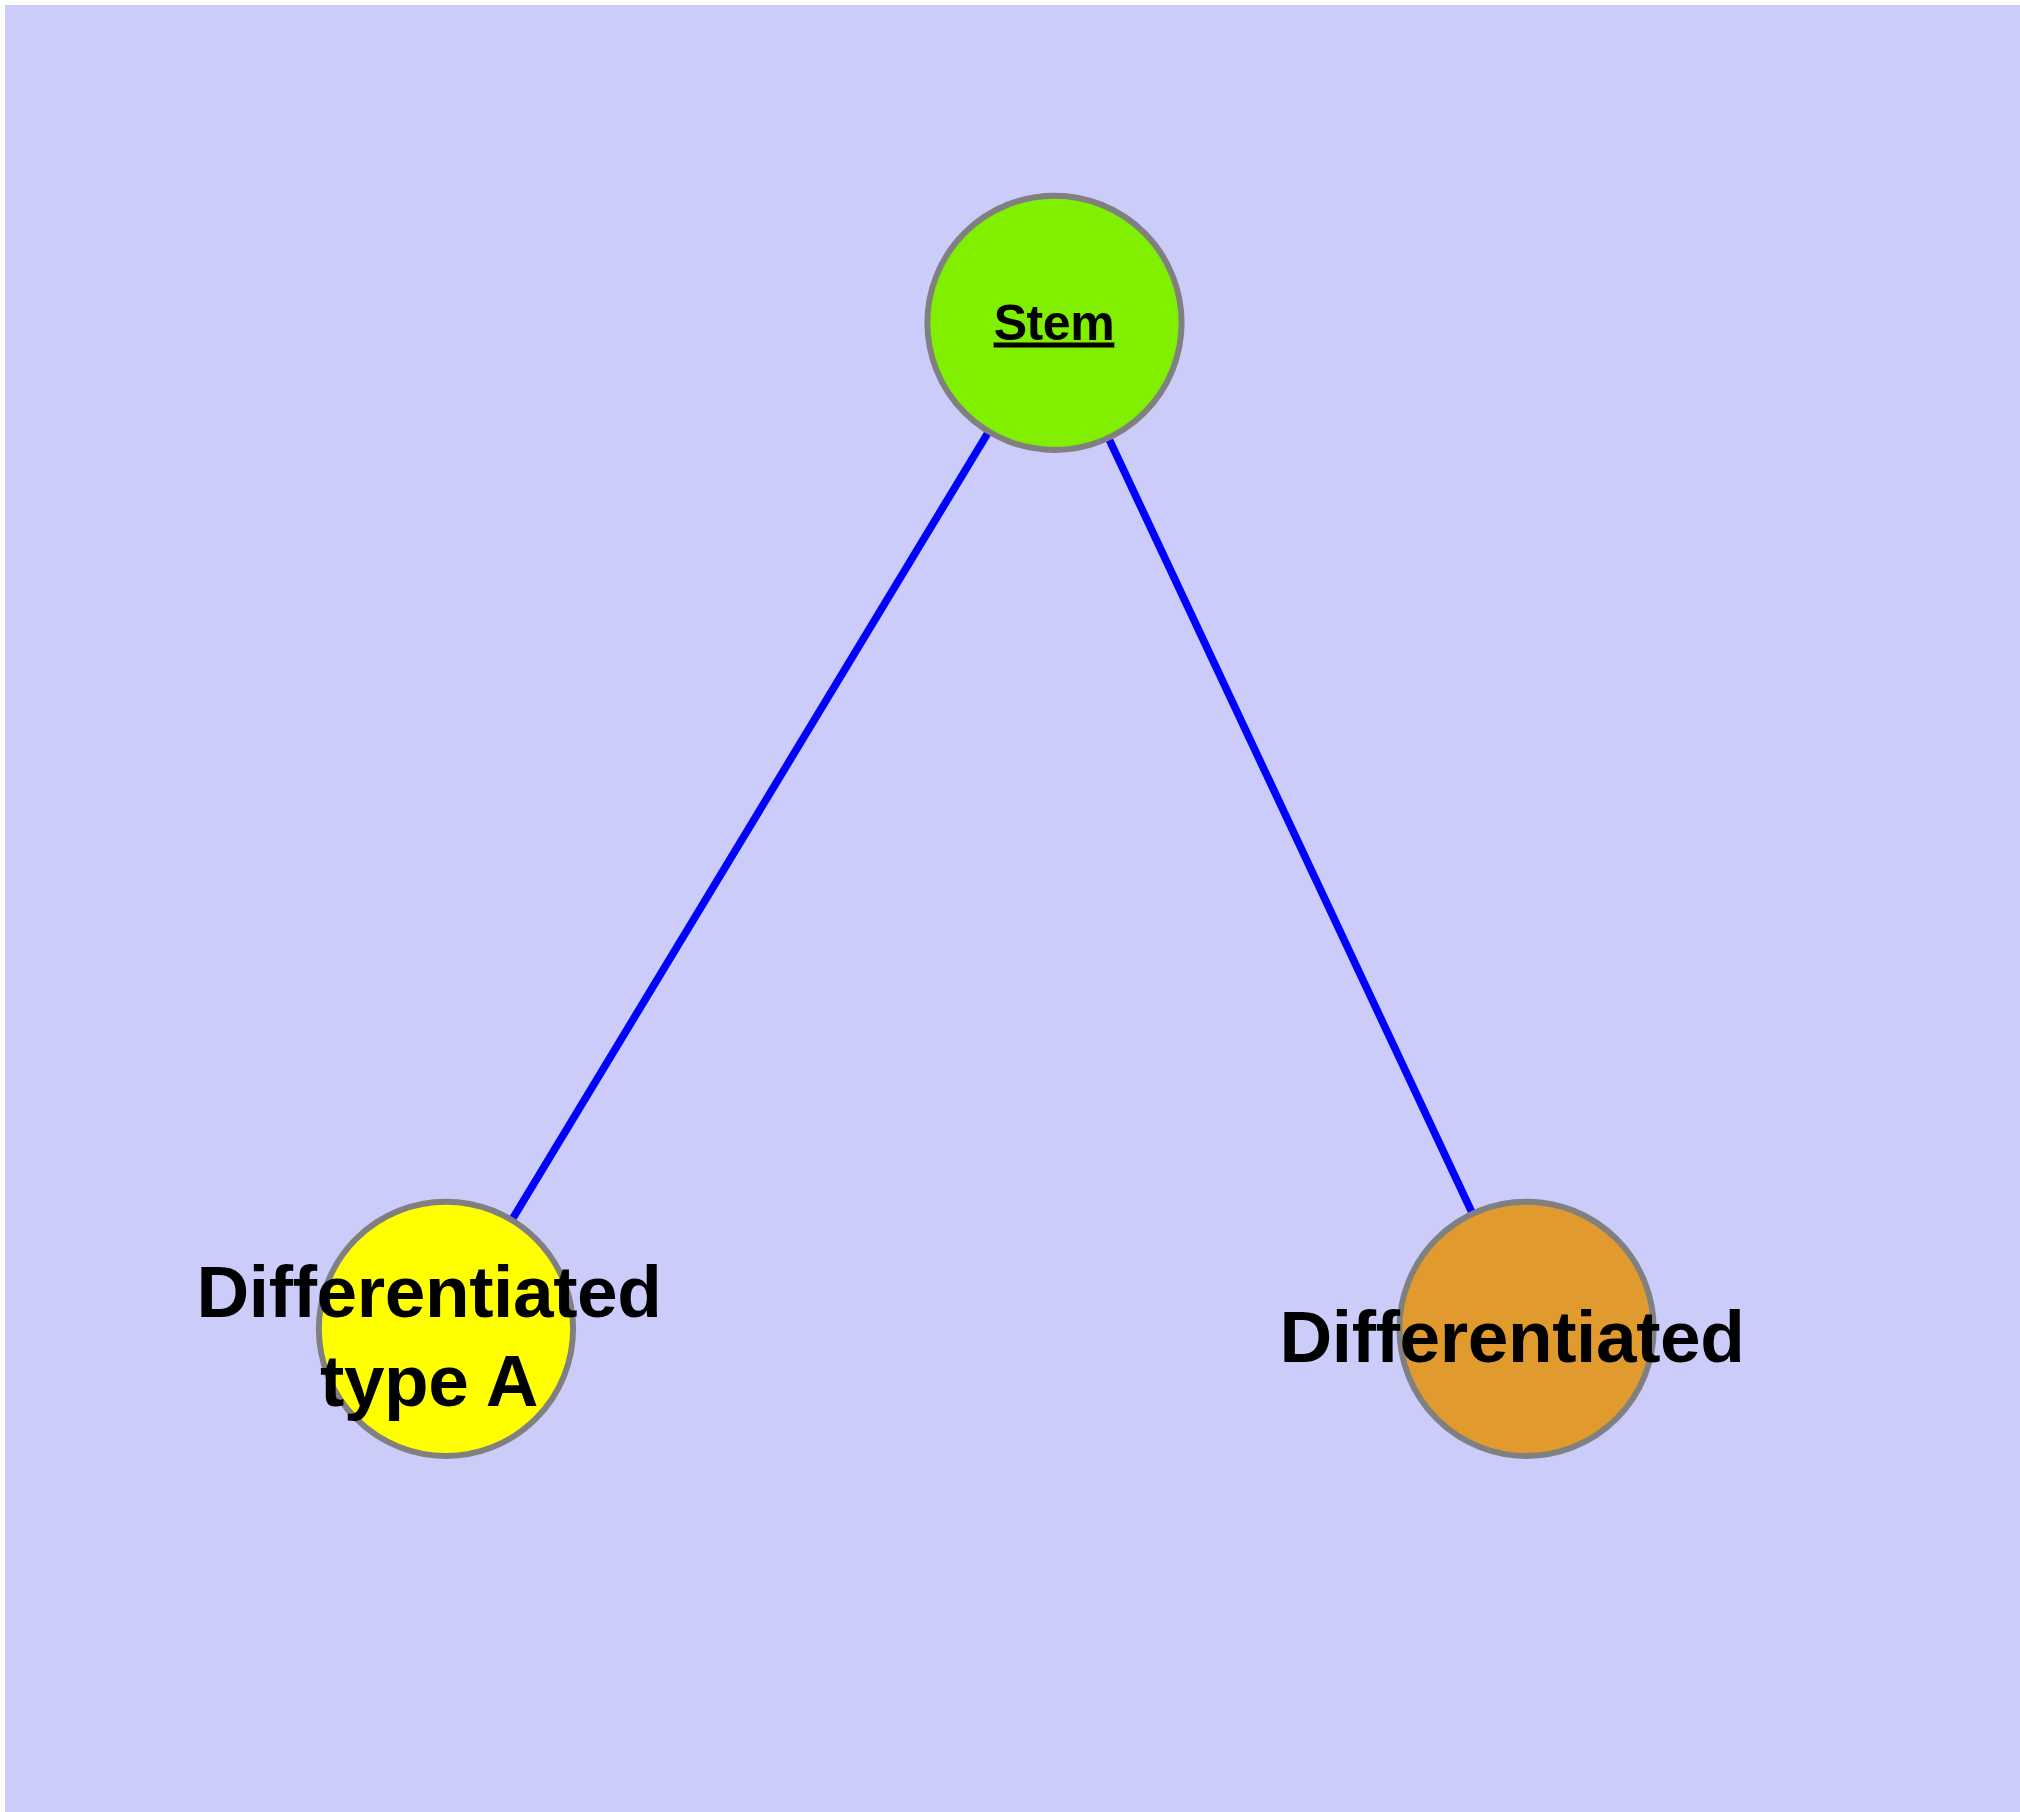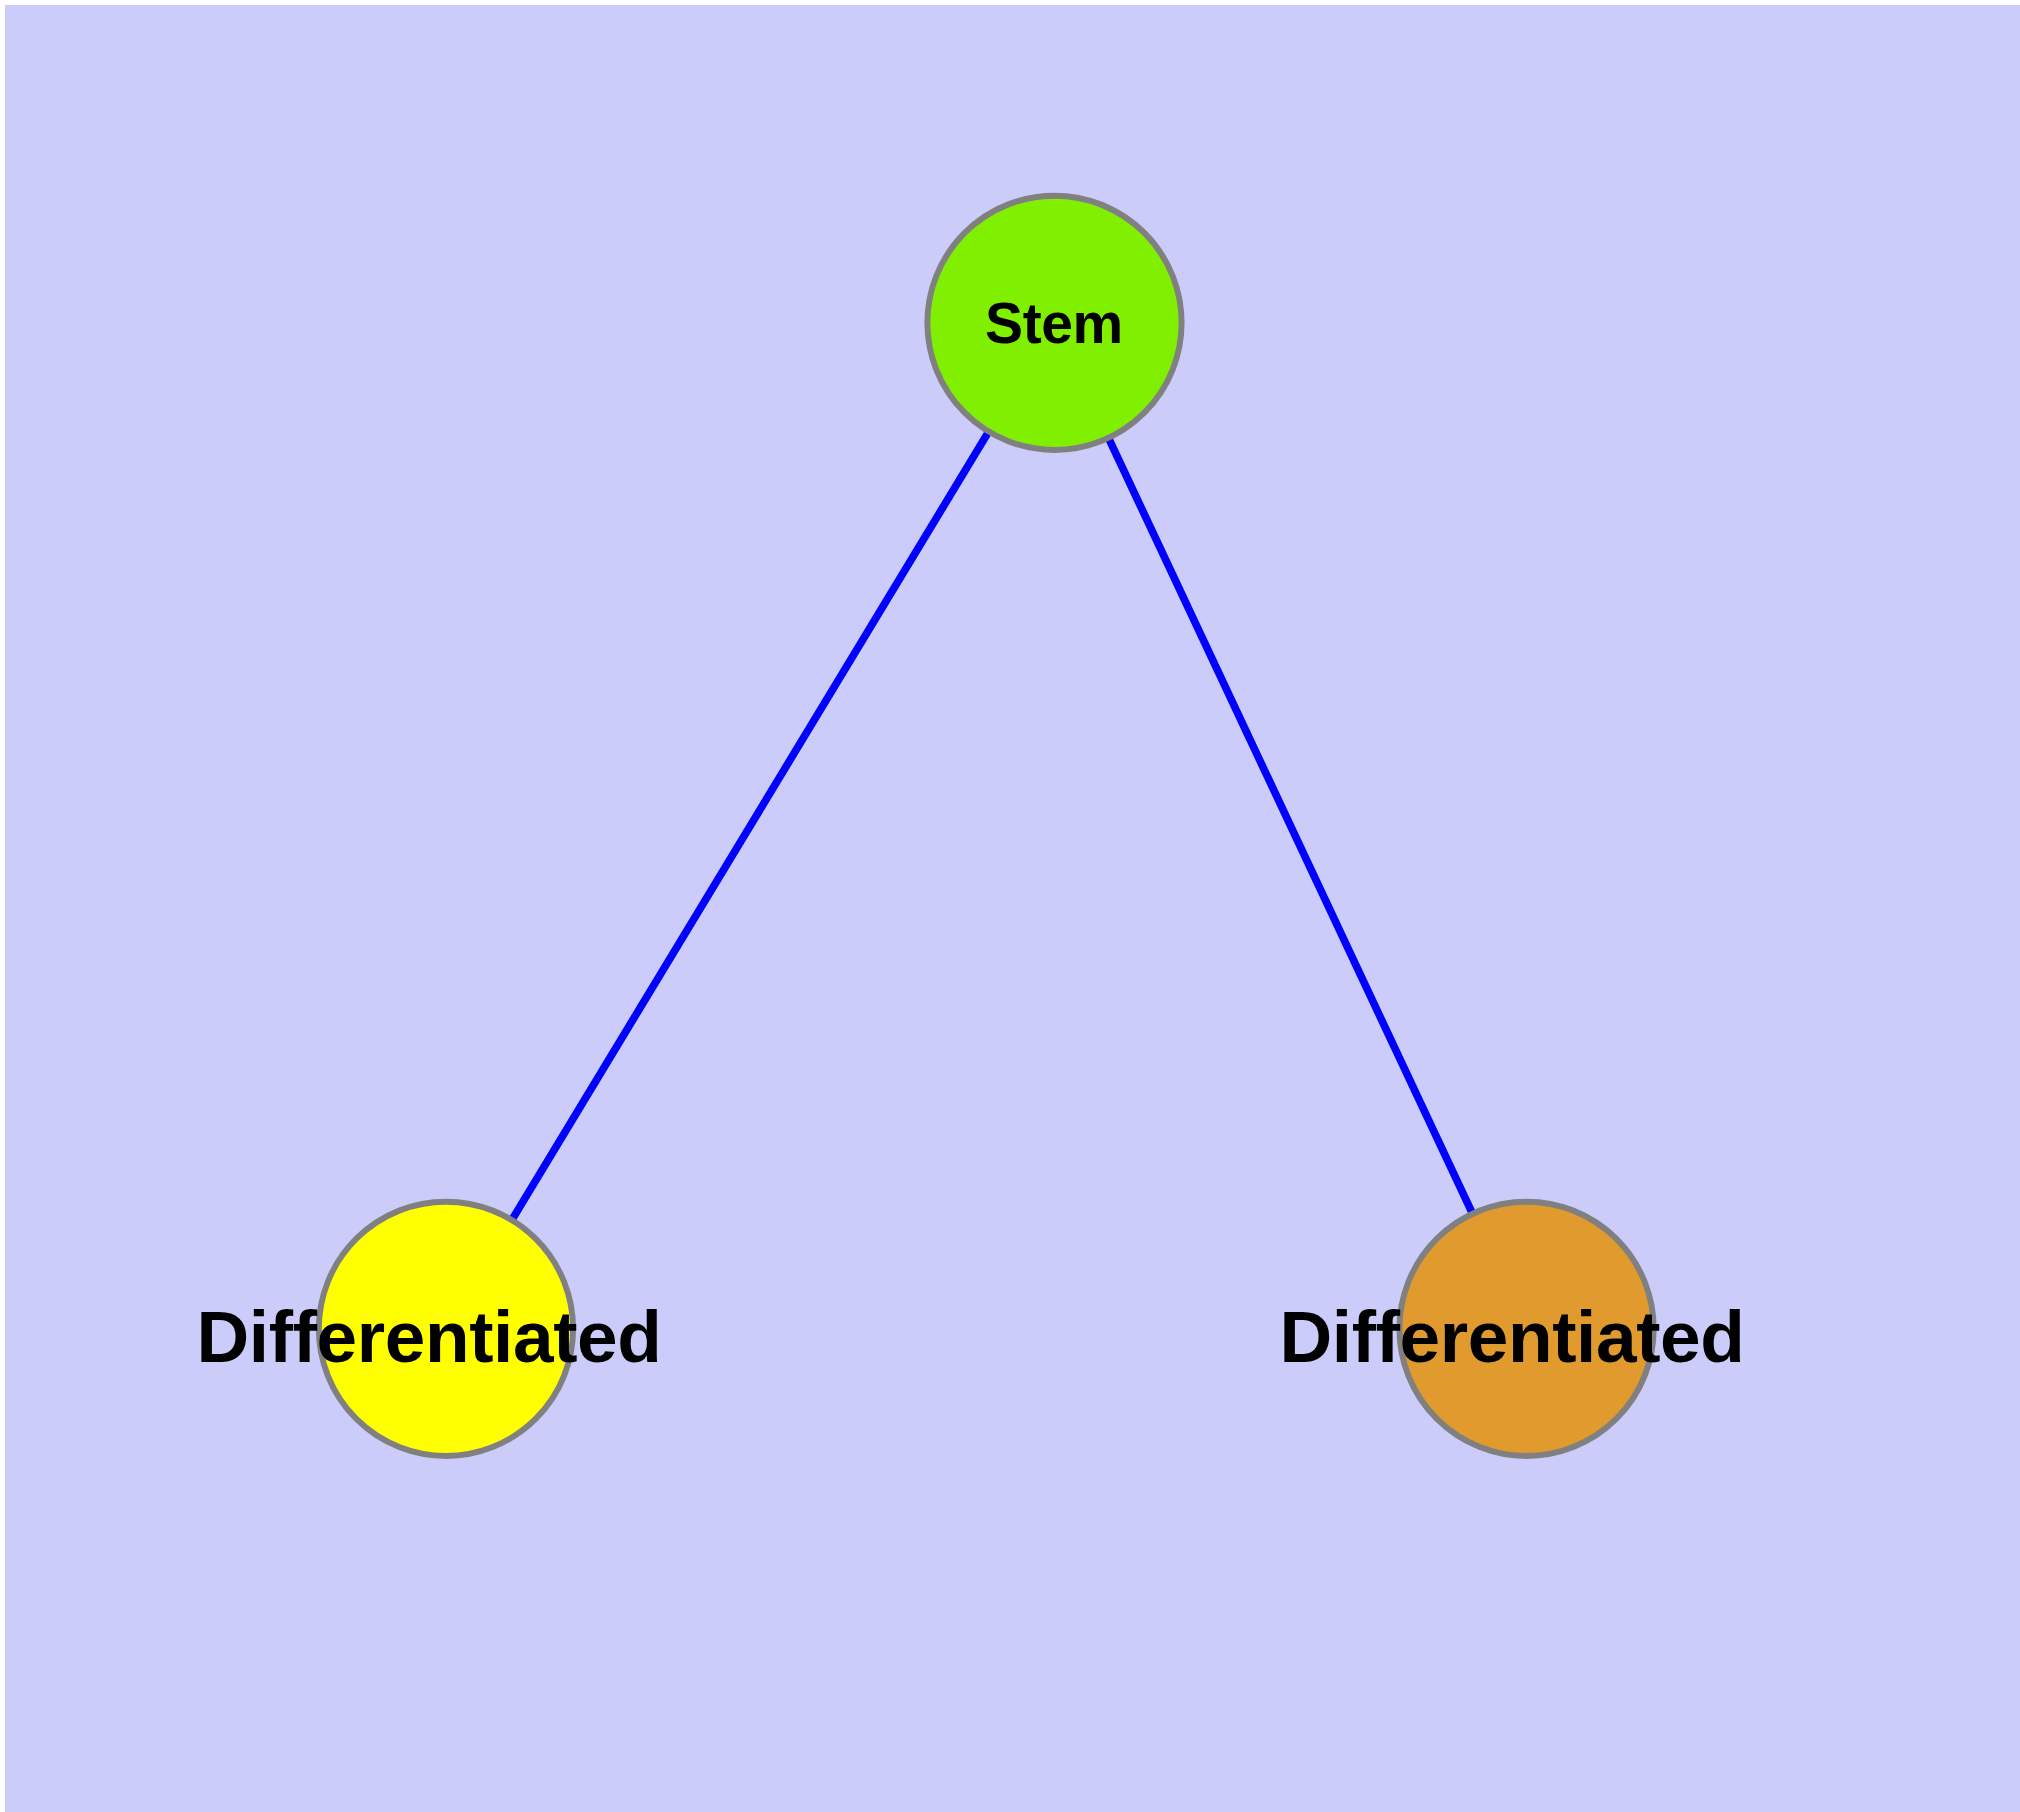--- a/index.html
+++ b/index.html
@@ -59,26 +59,27 @@
       <line class="graph-edge" x1="1238" y1="375" x2="520" y2="1562" stroke="#0000ff" stroke-width="9" stroke-linecap="butt"></line>
       <line class="graph-edge" x1="1238" y1="375" x2="1795" y2="1562" stroke="#0000ff" stroke-width="9" stroke-linecap="butt"></line>
     </g>
     <g>
       <circle class="graph-node" cx="1238" cy="375" r="150" fill="#80f000" stroke="#808080" stroke-width="7"></circle>
       <circle class="graph-node" cx="520" cy="1562" r="150" fill="#ffff00" stroke="#808080" stroke-width="7"></circle>
       <circle class="graph-node" cx="1795" cy="1562" r="150" fill="#e09a2e" stroke="#808080" stroke-width="7"></circle>
     </g>
   </svg>
 
-  <div class="node-label" style="left: 1049px; top: 318px; color: rgb(0, 0, 0); font-size: 57px;">
+  <div class="node-label" style="left: 1049px; top: 318px; color: rgb(0, 0, 0); font-size: 50px; text-decoration: underline;">
     <span class="line">Stem</span>
   </div>
 
   <div class="node-label" style="left: 424px; top: 1331px; color: rgb(0, 0, 0); font-size: 73px;">
     <span class="line">Differentiated</span>
+    <span class="line">type A</span>
   </div>
 
   <div class="node-label" style="left: 1507px; top: 1331px; color: rgb(0, 0, 0); font-size: 73px;">
     <span class="line">Differentiated</span>
   </div>
 
 </div>
 
 
 </body></html>

